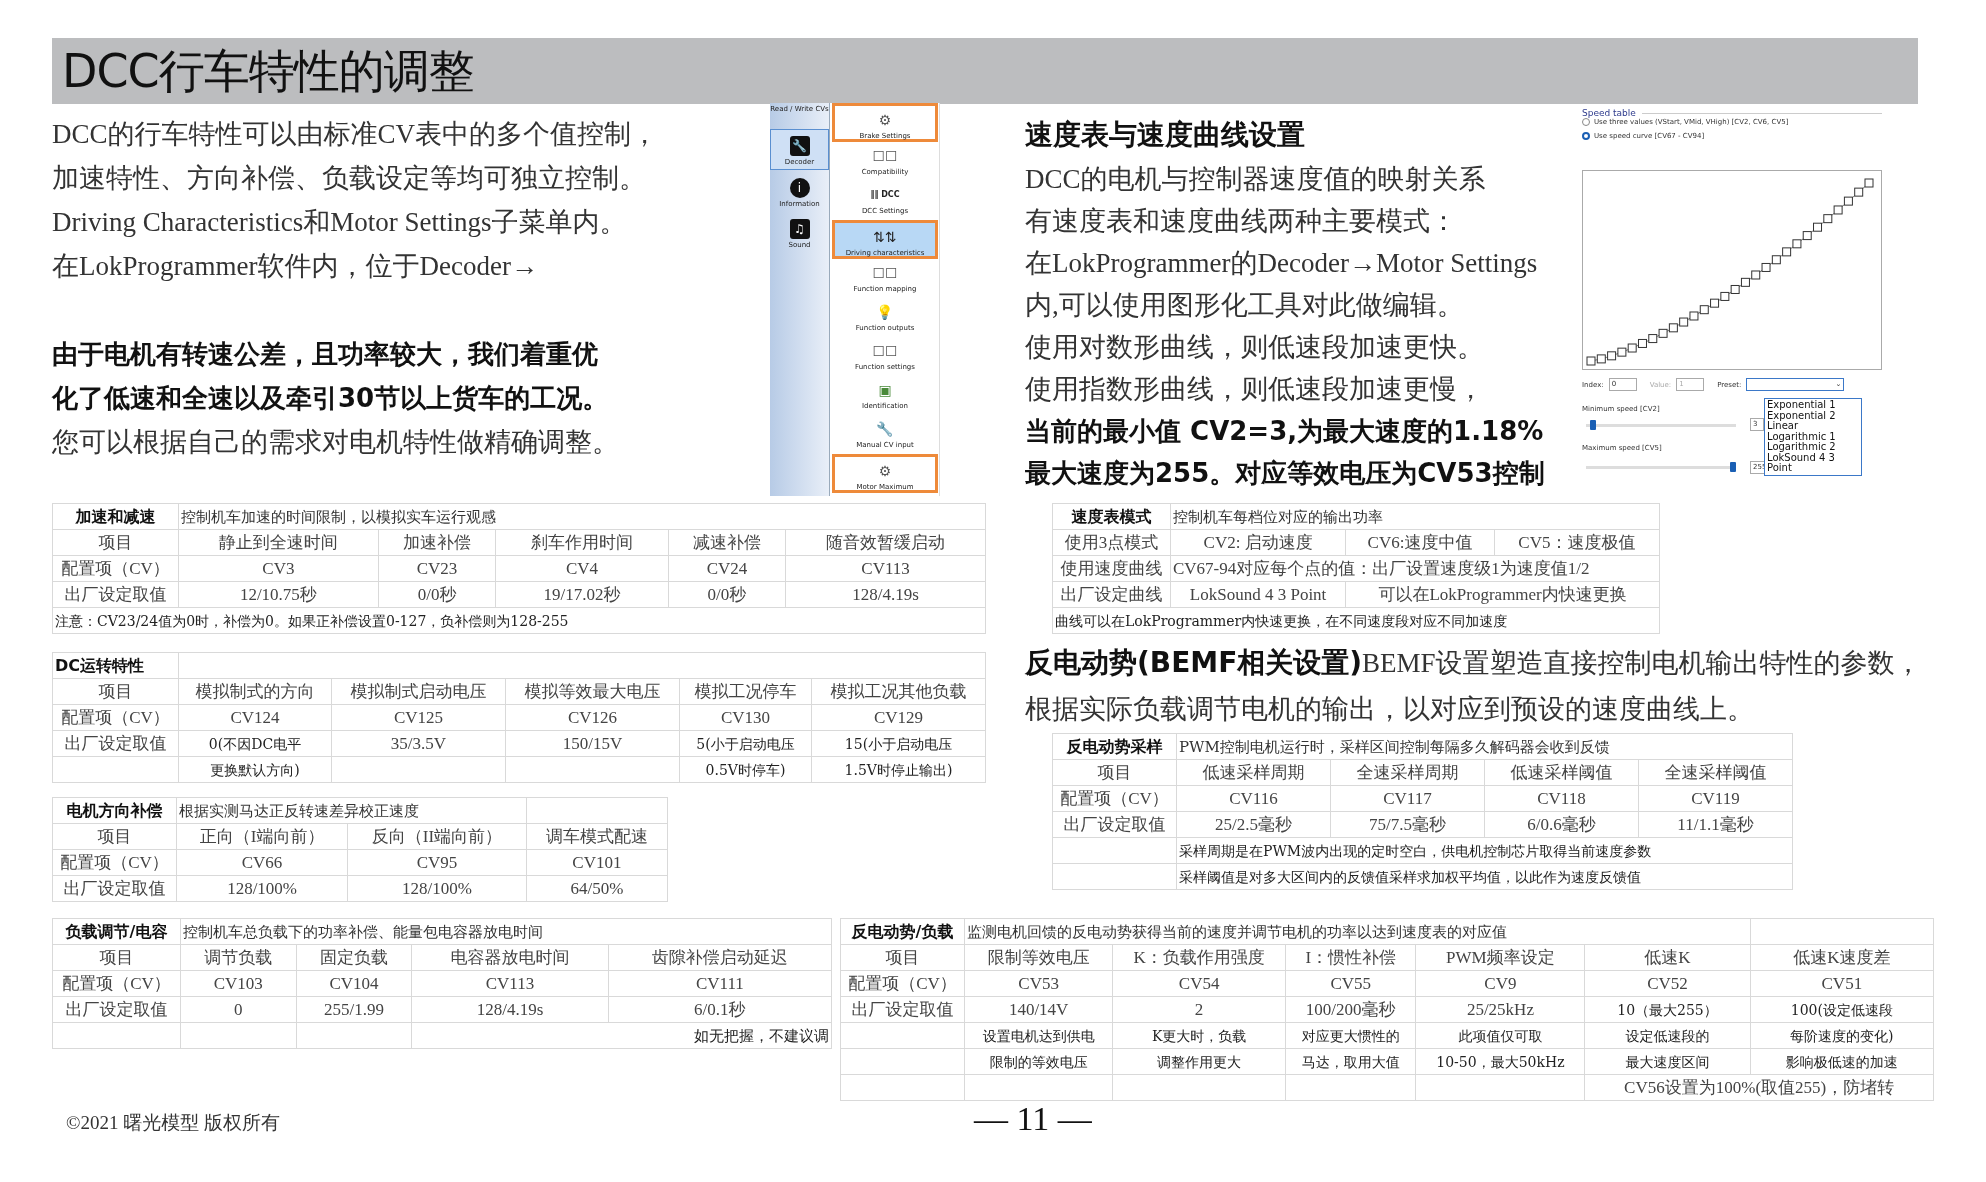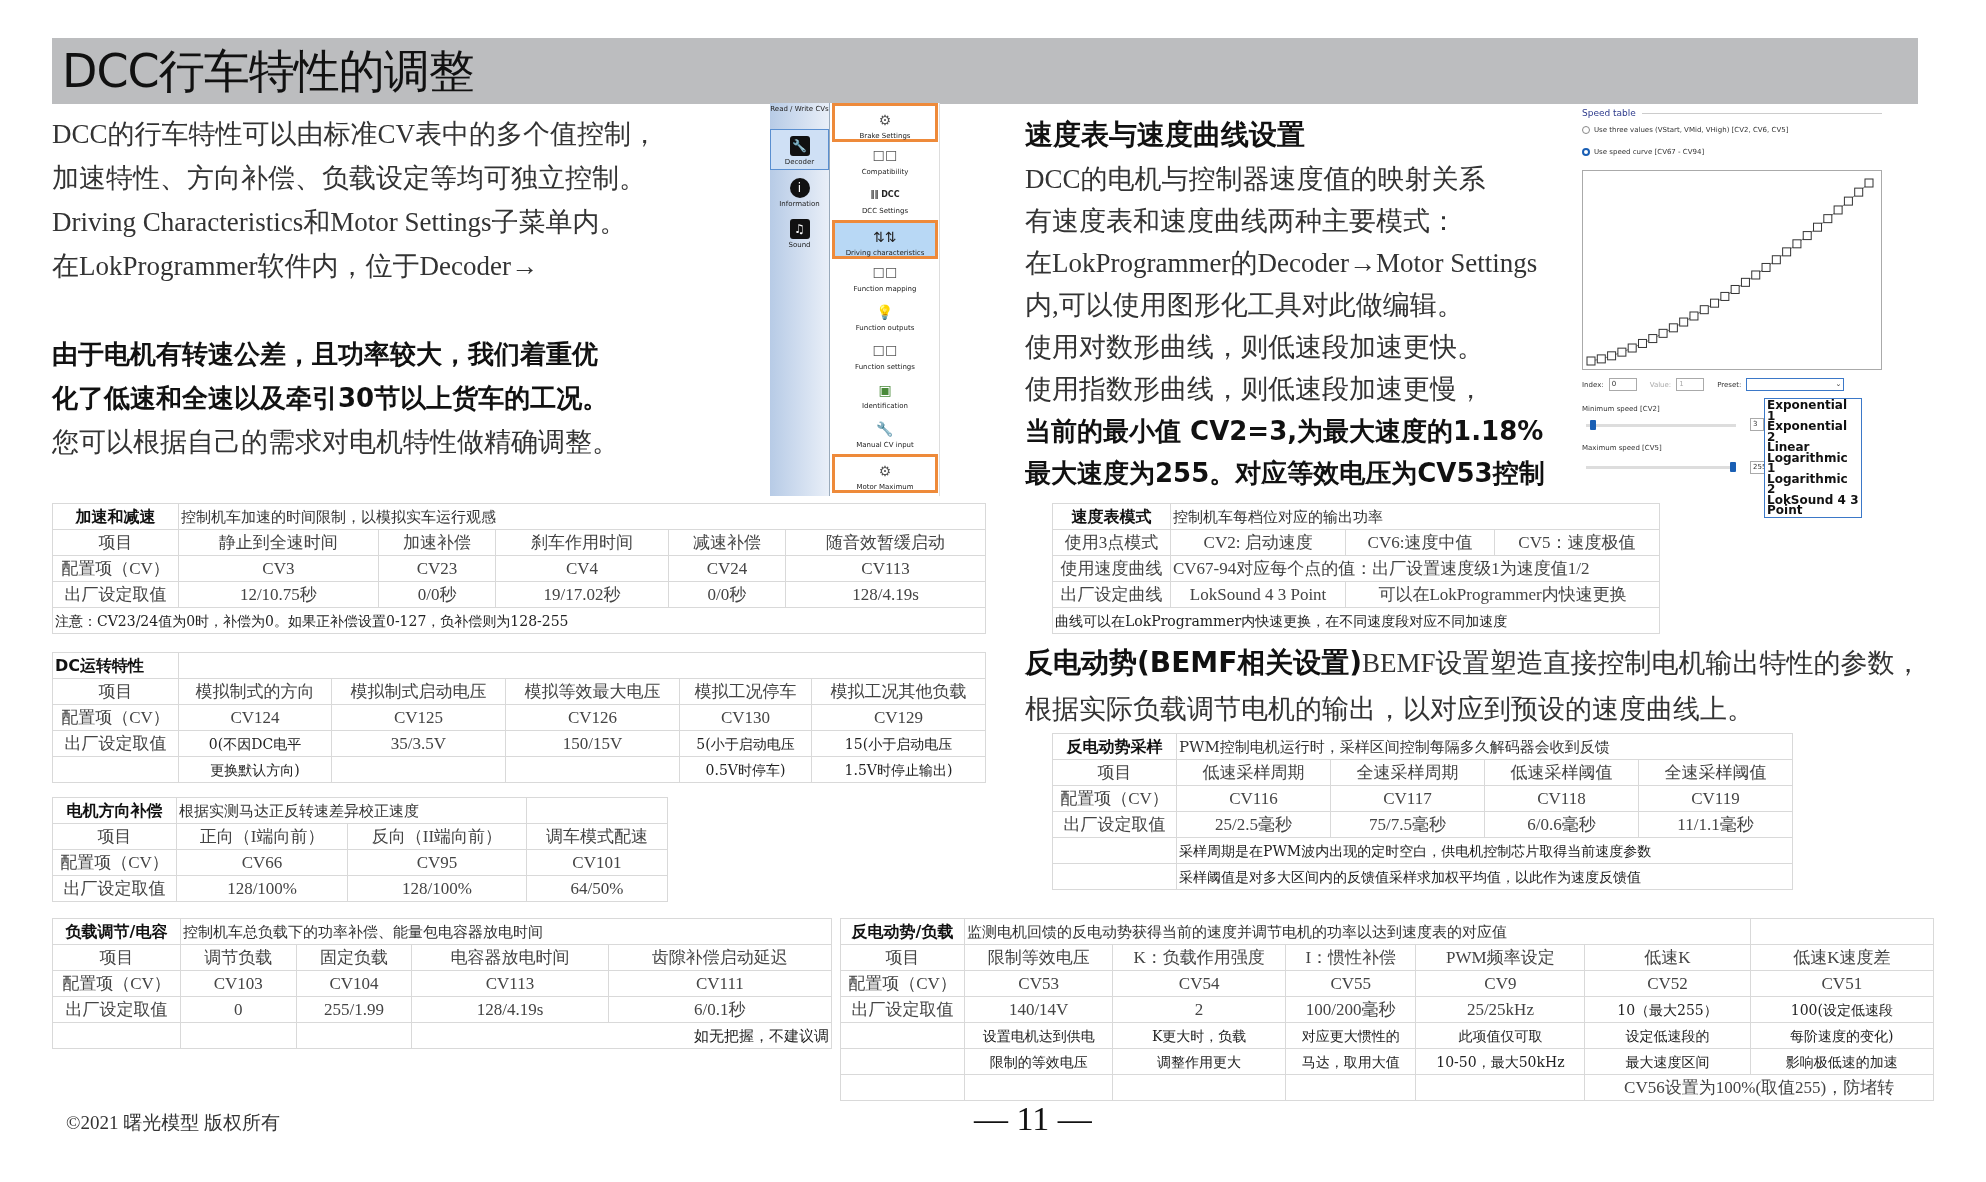--- a/index.html
+++ b/index.html
@@ -28,27 +28,27 @@
   
   .rtext { left: 1025px; top: 112px; width: 560px; font-family: "Liberation Serif", "DejaVu Serif", serif; font-size: 27px; line-height: 42px; color: #333; }
   .rtext p { white-space: nowrap; }
   .rtext .h { font-family: "DejaVu Sans", sans-serif; font-weight: 700; font-size: 28px; color: #111; line-height: 46px; }
   .rtext .b { font-family: "DejaVu Sans", sans-serif; font-weight: 700; font-size: 26px; color: #111; }
 
   
   .sw { left: 1582px; top: 108px; width: 300px; height: 372px; font-family: "DejaVu Sans", sans-serif; font-size: 7px; color: #333; }
   .sw-title { color: #2d3a8c; font-size: 9px; display: flex; align-items: center; gap: 6px; }
   .sw-title::after { content: ""; flex: 1; height: 1px; background: #ccc; }
-  .sw-radio { display: flex; align-items: center; gap: 4px; margin-top: 8px; }
+  .sw-radio { display: flex; align-items: center; gap: 4px; }
   .sw-radio .r { width: 8px; height: 8px; border-radius: 50%; border: 1px solid #888; background: #fff; }
   .sw-radio .r.on { border: 2.5px solid #1a5fb4; }
   .sw-chart { position: absolute; left: 0; top: 62px; width: 300px; height: 200px; border: 1px solid #aaa; background: #fff; }
   .sw-row { position: absolute; left: 0; display: flex; align-items: center; gap: 5px; }
   .sw-box { border: 1px solid #aaa; height: 13px; background: #fff; padding: 0 2px; line-height: 11px; }
-  .sw-dd { position: absolute; left: 182px; top: 290px; width: 98px; background: #fff; border: 1px solid #3b78c8; font-size: 12px; line-height: 10.5px; padding: 1px 2px; color: #111; z-index: 3; font-weight: bold; }
+  .sw-dd { position: absolute; left: 182px; top: 290px; width: 98px; background: #fff; border: 1px solid #3b78c8; font-size: 10px; line-height: 10.5px; padding: 1px 2px; color: #111; z-index: 3; }
   .slider { position: absolute; left: 4px; width: 150px; height: 3px; background: #ddd; }
   .thumb { position: absolute; width: 6px; height: 10px; background: #1a5fb4; top: -4px; border-radius: 1px; }
 
   
   table.t { position: absolute; border-collapse: collapse; font-family: "Liberation Serif", "DejaVu Serif", serif; font-size: 17px; color: #444; }
   table.t td { border: 1.5px solid #d9d9d9; height: 26px; text-align: center; white-space: nowrap; padding: 0 2px; line-height: 24px; overflow: hidden; }
   table.t td.hd { font-family: "DejaVu Sans", sans-serif; font-weight: 700; color: #111; font-size: 16px; }
   table.t td.desc { text-align: left; font-family: "DejaVu Serif", serif; font-size: 15px; color: #333; }
   table.t td.note { text-align: left; font-family: "DejaVu Serif", serif; font-size: 14px; color: #222; }
   table.t td.noteR { text-align: right; font-family: "DejaVu Serif", serif; font-size: 15px; color: #222; }
@@ -151,21 +151,21 @@
   <p class="b">当前的最小值 CV2=3,为最大速度的1.18%</p>
   <p class="b">最大速度为255。对应等效电压为CV53控制</p>
 </div>
 
 <div class="abs sw">
   <div class="sw-title">Speed table</div>
   <div class="sw-radio">
     <span class="r"></span>
     <span>Use three values (VStart, VMid, VHigh) [CV2, CV6, CV5]</span>
   </div>
-  <div class="sw-radio" style="margin-top:14px;">
+  <div class="sw-radio" style="margin-top:6px;">
     <span class="r on"></span>
     <span>Use speed curve [CV67 - CV94]</span>
   </div>
   <div class="sw-chart">
     <svg width="298" height="198" viewBox="0 0 298 198">
       <polyline id="curve" fill="none" stroke="#777" stroke-width="1" points="8,190 18.296296296296298,187.89237569338306 28.59259259259259,184.8209577305591 38.888888888888886,181.15149874145663 49.18518518518518,177.00875359395155 59.48148148148148,172.46344527311035 69.77777777777777,167.56265322316986 80.07407407407408,162.34057947357553 90.37037037037037,156.8234969617029 100.66666666666666,151.0323893548527 110.96296296296296,144.98450569890798 121.25925925925925,138.69434342508802 131.55555555555554,132.1743042669715 141.85185185185185,125.43515081910856 152.14814814814815,118.48633536406378 162.44444444444446,111.3362434699555 172.74074074074073,103.99237877042114 183.03703703703704,96.46150598412407 193.33333333333331,88.74976355457797 203.62962962962965,80.86275371933114 213.92592592592592,72.8056154986678 224.22222222222223,64.58308454688807 234.5185185185185,56.19954275202085 244.8148148148148,47.65905973186477 255.1111111111111,38.965427849281184 265.4074074074074,30.12219198978036 275.7037037037037,21.132675065293995 286,12"></polyline>
       <g id="pts">
           <rect x="4" y="186" width="8" height="8" fill="#fff" stroke="#333" stroke-width="1"></rect>
           <rect x="14.296296296296298" y="183.89237569338306" width="8" height="8" fill="#fff" stroke="#333" stroke-width="1"></rect>
           <rect x="24.59259259259259" y="180.8209577305591" width="8" height="8" fill="#fff" stroke="#333" stroke-width="1"></rect>

